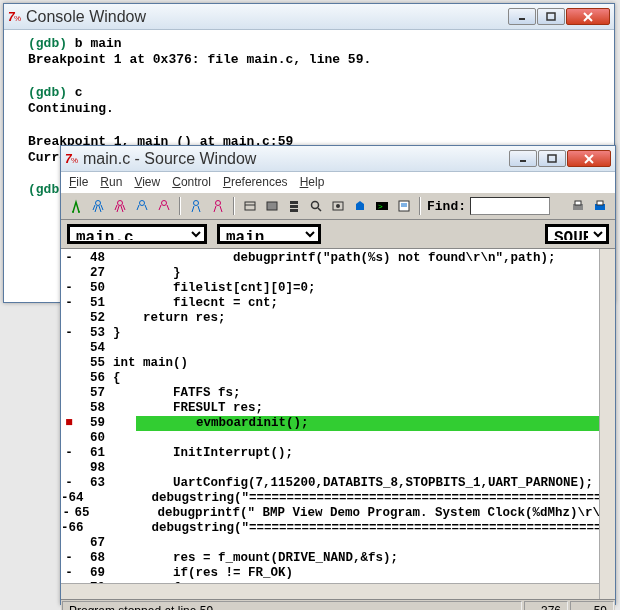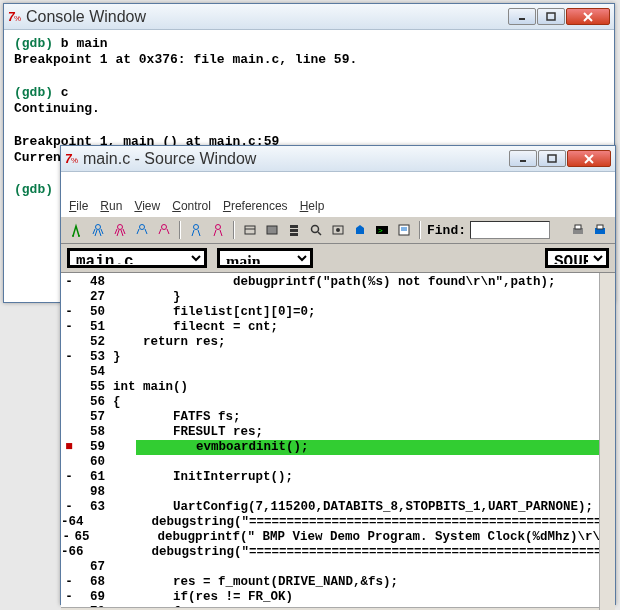--- a/index.html
+++ b/index.html
@@ -8,25 +8,25 @@
   .window { position: absolute; border: 1px solid #5a7aa0; background: #fff; box-shadow: 0 0 4px rgba(0,0,0,0.3); }
   .titlebar { height: 26px; background: linear-gradient(#f4f8fc, #d8e4f0); display: flex; align-items: center; padding: 0 4px; border-bottom: 1px solid #b0c0d0; }
   .titlebar .app-icon { width: 14px; height: 14px; margin-right: 4px; flex-shrink:0; }
   .titlebar .title { flex: 1; color: #333; font-size: 16px; white-space: nowrap; overflow: hidden; }
   .winbtns { display: flex; gap: 0; }
   .winbtn { width: 28px; height: 17px; border: 1px solid #888; border-radius: 2px; display: flex; align-items: center; justify-content: center; font-size: 10px; margin-left: 1px; cursor: pointer; }
   .winbtn.min { background: linear-gradient(#f0f4fa,#c8d8ec); }
   .winbtn.max { background: linear-gradient(#f0f4fa,#c8d8ec); }
   .winbtn.close { background: linear-gradient(#f08080,#d04020); color: #fff; width: 44px; border-color:#a03010; }
   
-  .console-body { padding: 6px 10px; font-family: "Courier New", monospace; font-size: 13px; white-space: pre; line-height: 1.25; color: #000; font-weight: bold; }
+  .console-body { padding: 6px 24px; font-family: "Courier New", monospace; font-size: 13px; white-space: pre; line-height: 1.25; color: #000; font-weight: bold; }
   .gdb { color: #0a7a4a; font-weight: bold; }
   .cursor { border-left: 2px solid #000; height: 14px; display:inline-block; vertical-align: middle;}
   
-  .menubar { padding: 3px 8px; font-size: 12px; color: #333; margin-top: 24px; }
+  .menubar { padding: 3px 8px; font-size: 12px; color: #333; }
   .menubar span { margin-right: 12px; cursor: pointer; }
   .menubar span u { text-decoration: underline; }
   
   .toolbar { background: #d4d0c8; padding: 4px 6px; border-top: 1px solid #fff; border-bottom: 1px solid #888; display: flex; align-items: center; gap: 4px; }
   .tbtn { width: 18px; height: 18px; display: flex; align-items: center; justify-content: center; cursor: pointer; flex-shrink:0; }
   .tsep { width: 2px; height: 18px; border-left: 1px solid #888; border-right: 1px solid #fff; margin: 0 2px; }
   .find-label { font-family: "Courier New", monospace; font-size: 13px; font-weight:bold; margin-left: 0; }
   .find-input { width: 80px; height: 18px; border: 1px inset #888; background: #fff; padding: 0 2px; font-family: "Courier New", monospace; }
   
   .selector-row { background: #d4d0c8; padding: 4px 6px; border-bottom: 1px solid #888; display: flex; align-items: center; gap: 10px; }
@@ -220,21 +220,21 @@
     <span class="tbtn">
         <svg width="14" height="14">
           <rect x="2" y="5" width="10" height="6" fill="#06c"></rect>
           <rect x="4" y="2" width="6" height="4" fill="#fff" stroke="#333"></rect>
         </svg>
       </span>
   </div>
 
   <div class="selector-row">
     <select class="sel" style="width:140px;"><option>main.c</option></select>
-    <select class="sel" style="width:96px;font-family:Liberation Serif, serif;"><option>main</option></select>
+    <select class="sel" style="width:104px;"><option>main</option></select>
     <span style="flex:1"></span>
     <select class="sel" style="width:64px;text-decoration:underline;"><option>SOURCE</option></select>
   </div>
 
   <div class="code-area">
     <div class="code-content" id="code-content">
         <div class="codeline"><span class="gutter">-</span><span class="lineno">48</span><span class="codetext">                debugprintf("path(%s) not found\r\n",path);</span></div>
         <div class="codeline"><span class="gutter"> </span><span class="lineno">27</span><span class="codetext">        }</span></div>
         <div class="codeline"><span class="gutter">-</span><span class="lineno">50</span><span class="codetext">        filelist[cnt][0]=0;</span></div>
         <div class="codeline"><span class="gutter">-</span><span class="lineno">51</span><span class="codetext">        filecnt = cnt;</span></div>

